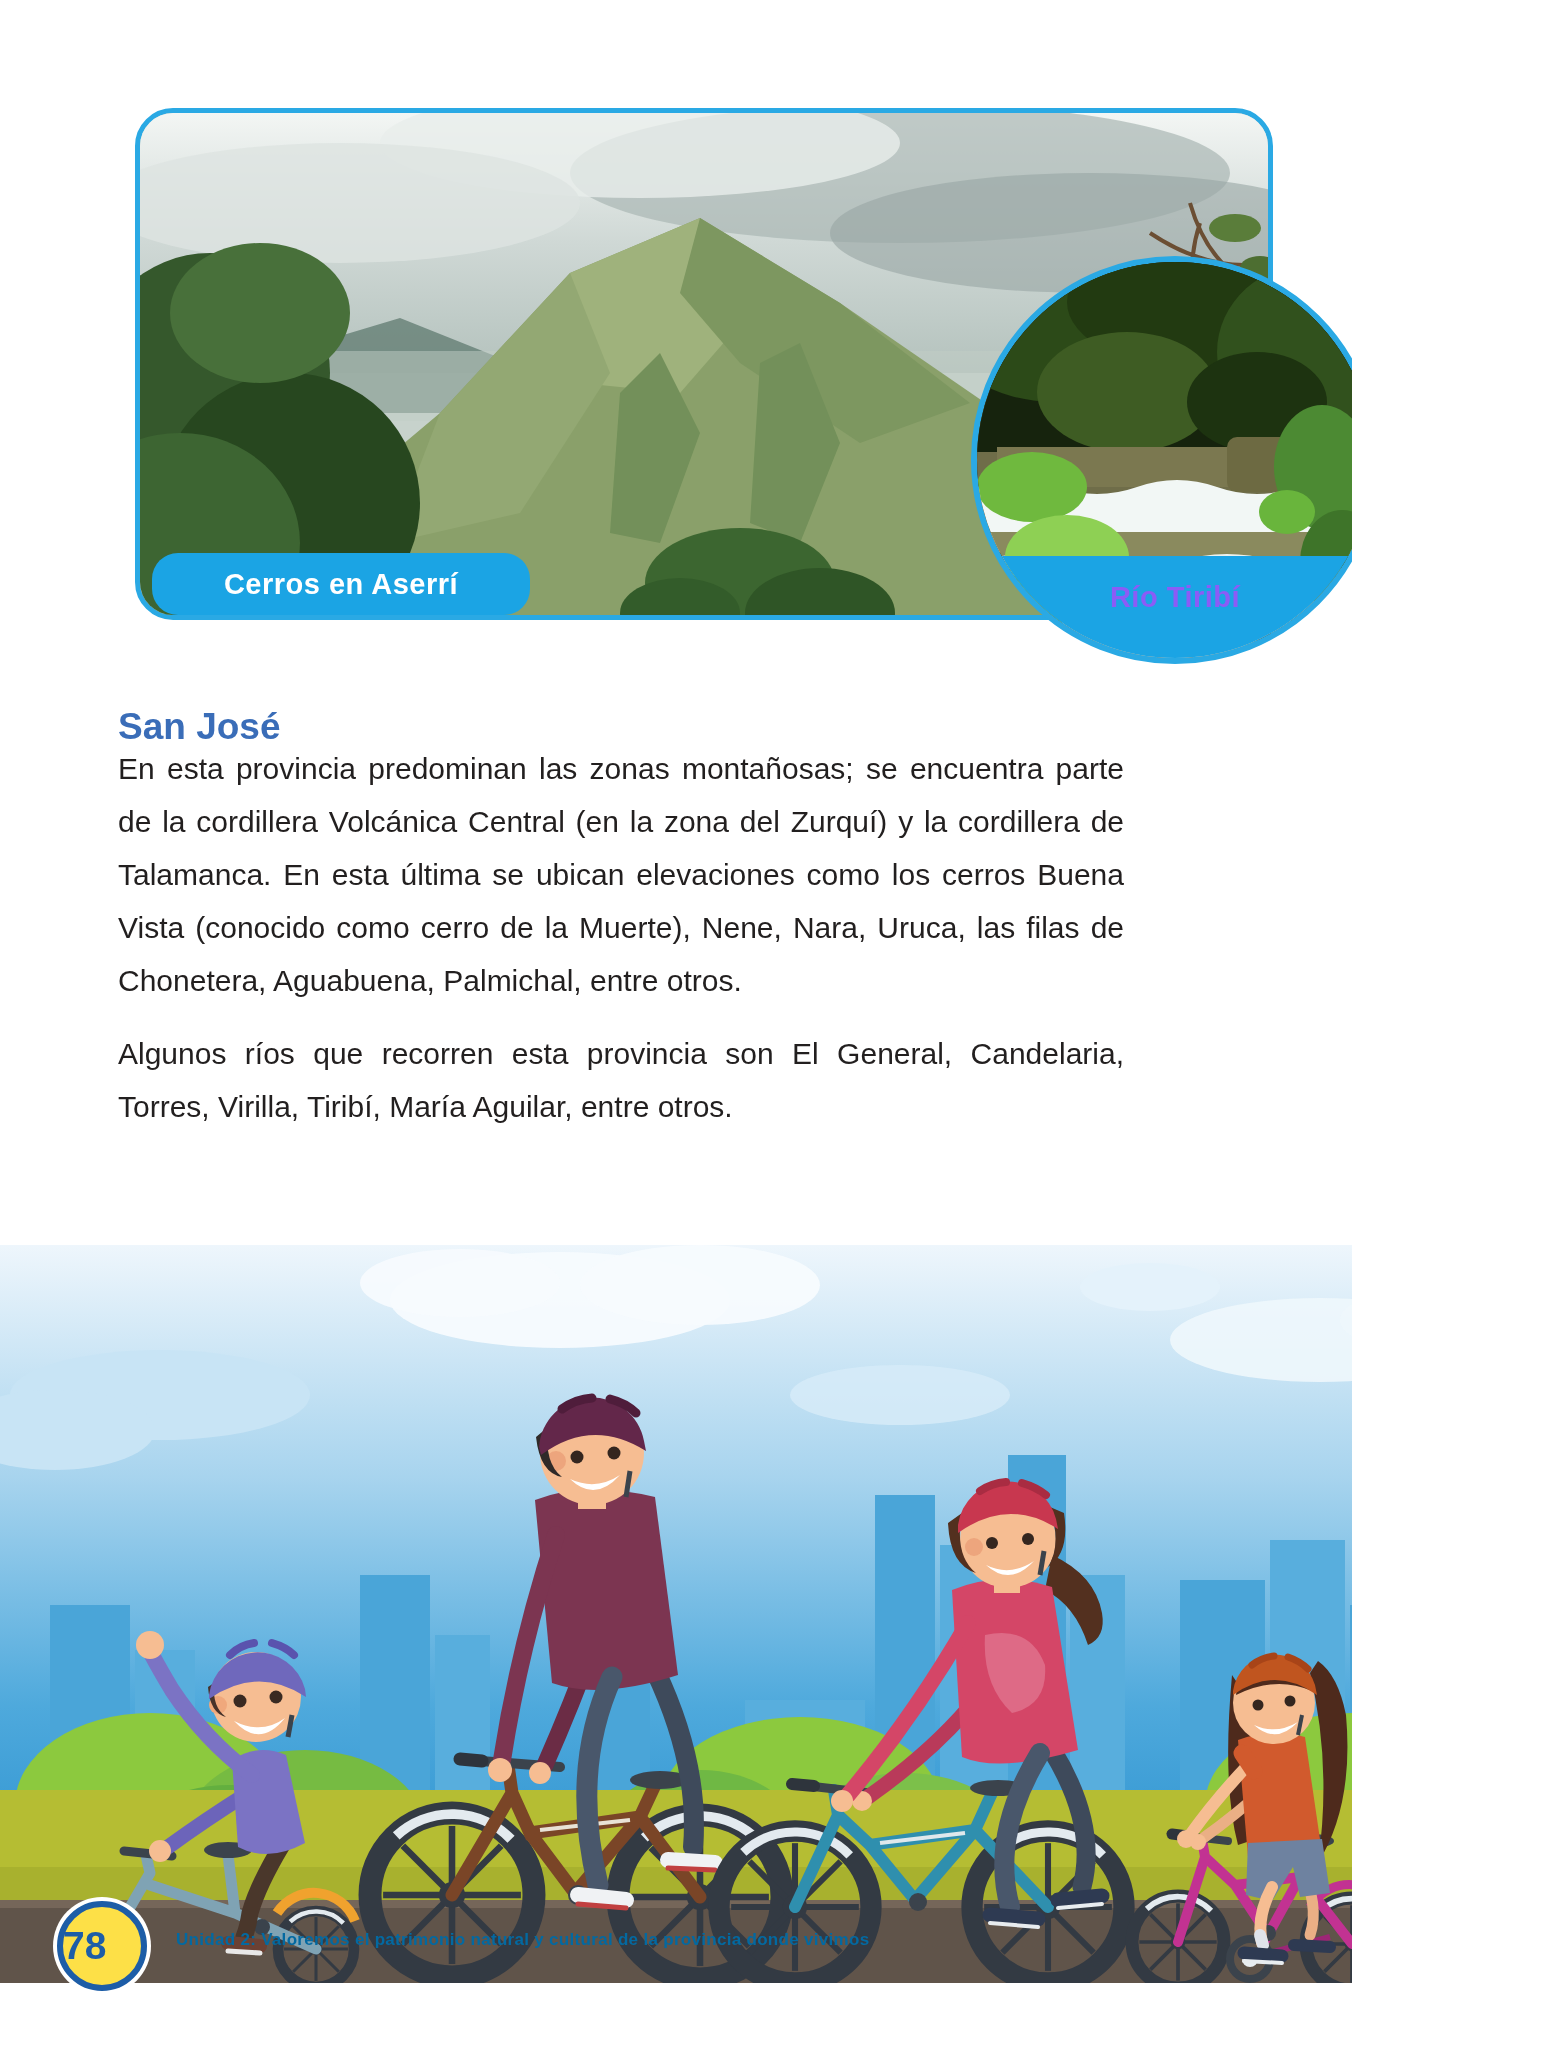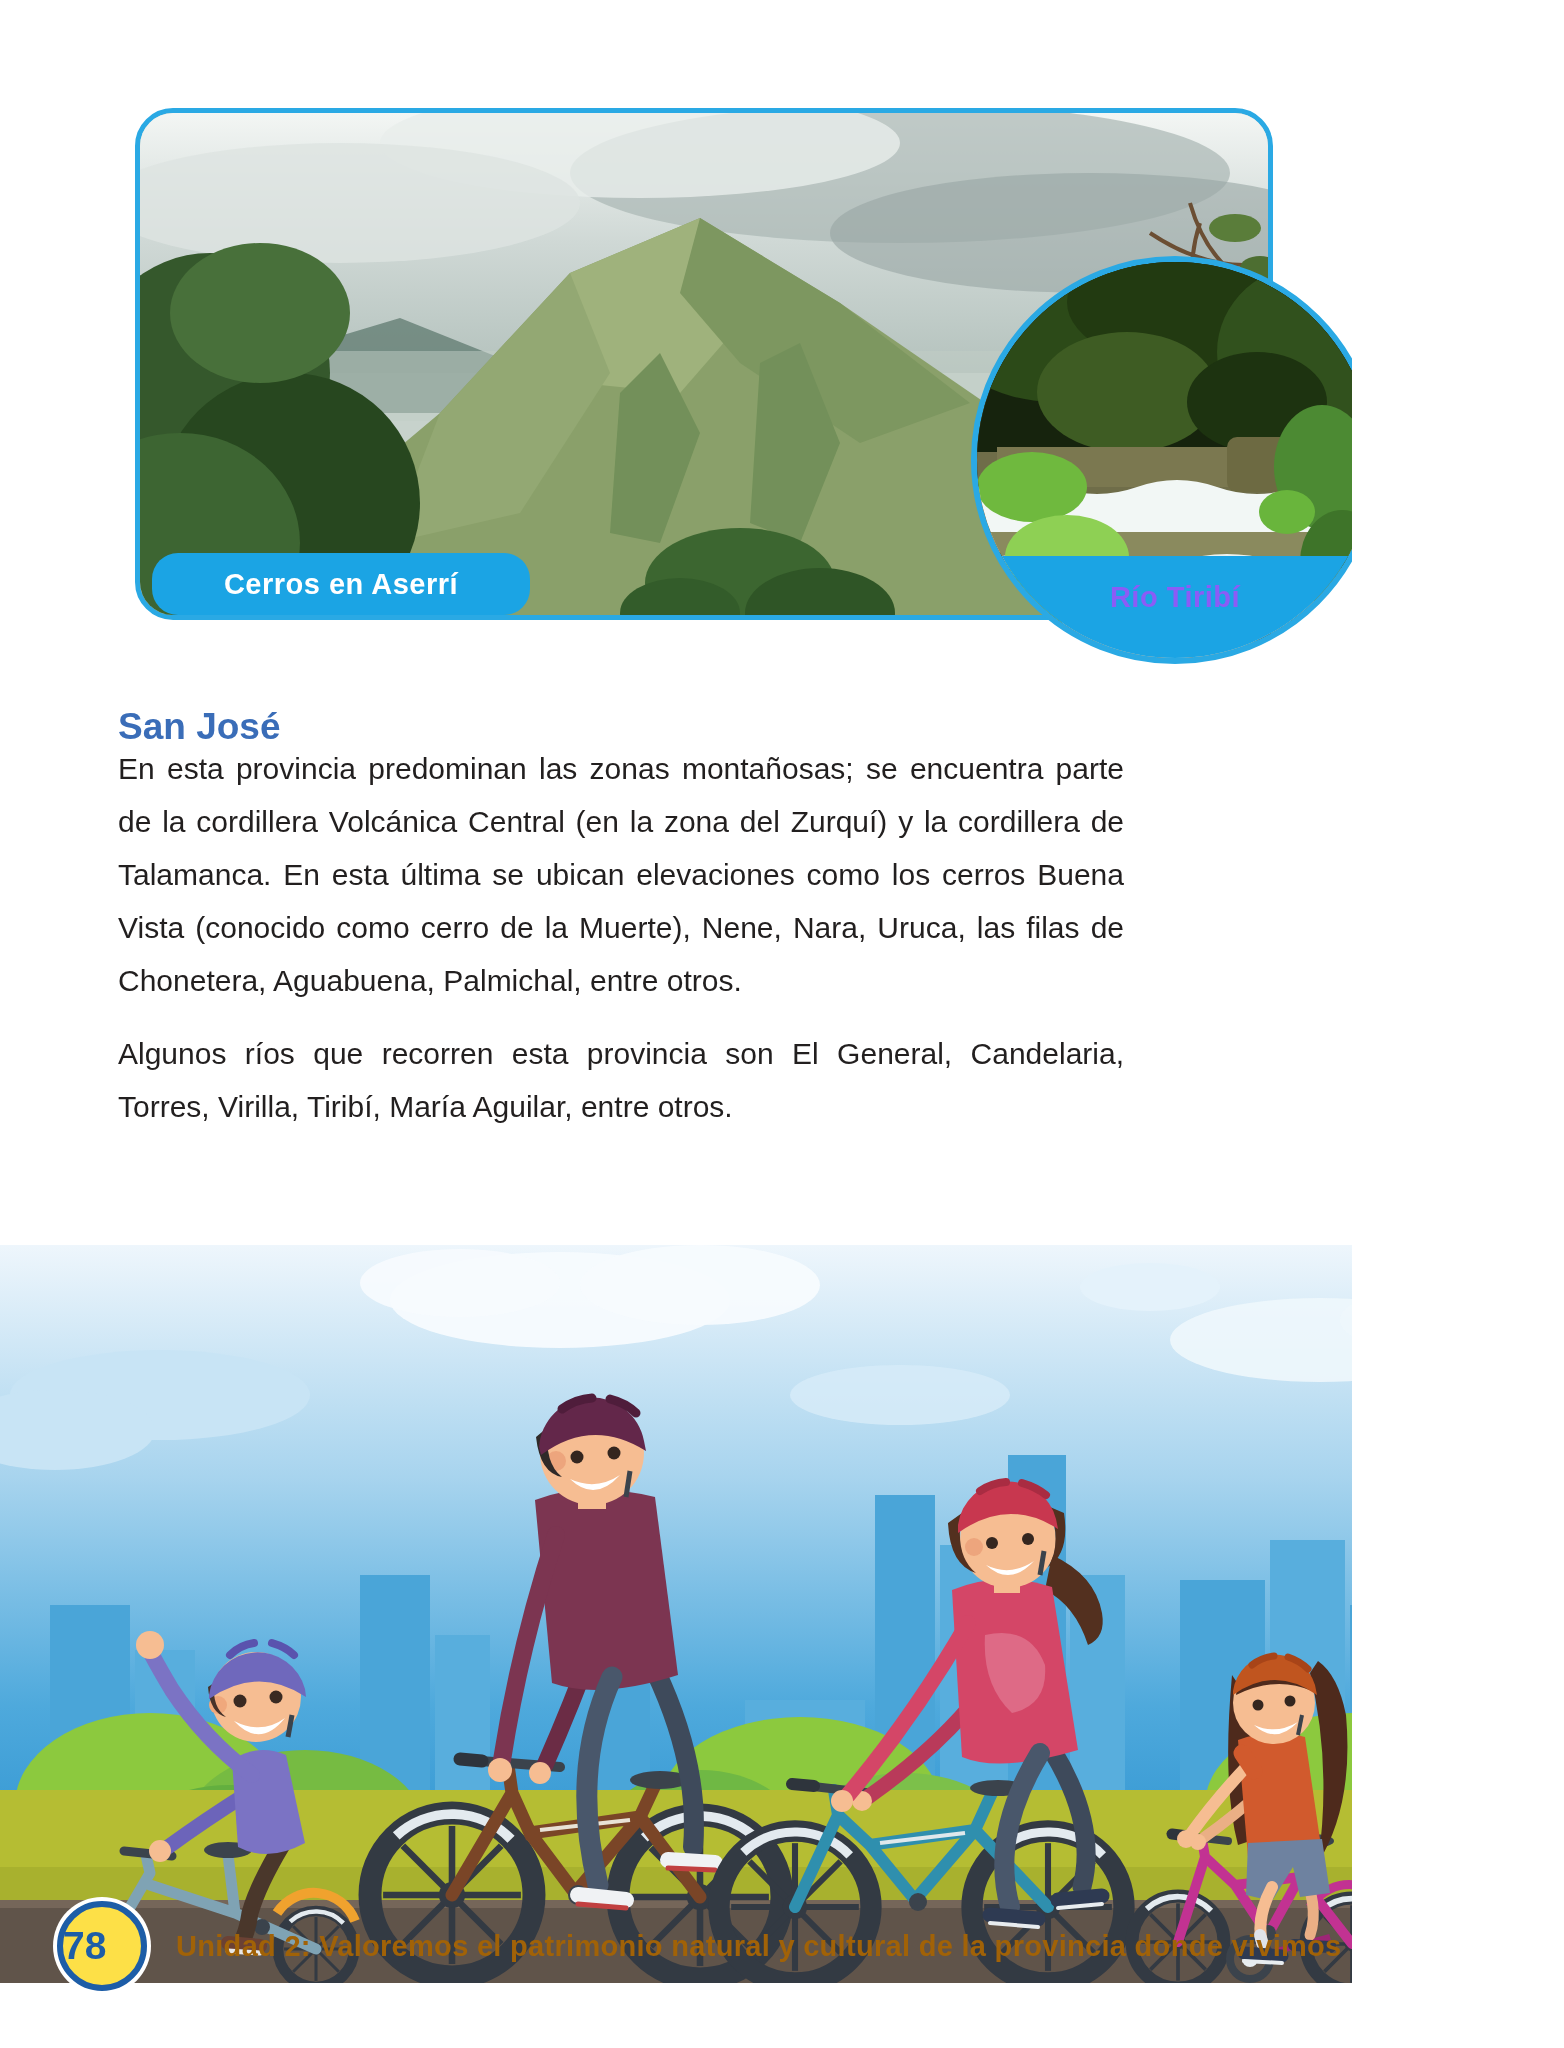--- a/index.html
+++ b/index.html
@@ -29,21 +29,21 @@
   .bodytext p{margin:0 0 20px 0;text-align:justify;}
 
   .illustration{position:absolute;left:0;top:1245px;width:1564px;height:738px;z-index:1;}
   .illustration svg{display:block;width:100%;height:100%;}
 
   .badge{position:absolute;left:57px;top:1901px;width:78px;height:78px;border-radius:50%;
         background:#fde047;border:6px solid #1d5da7;box-shadow:0 0 0 4px #ffffff;
         color:#1d5da7;font-size:39px;font-weight:bold;line-height:78px;text-align:left;z-index:6;}
 
   .footer-text{position:absolute;left:176px;top:1930px;width:1220px;z-index:5;
-        color:#a16207;font-size:29px;font-weight:bold;letter-spacing:.3px;}
+        color:#0369a1;font-size:17px;font-weight:bold;letter-spacing:.3px;}
 </style>
 </head>
 <body>
 
 <div class="page">
 
   <div class="photo">
     <svg viewBox="0 0 1128 502" preserveAspectRatio="none">
       <defs>
         <linearGradient id="skyP" x1="0" y1="0" x2="0" y2="1">

